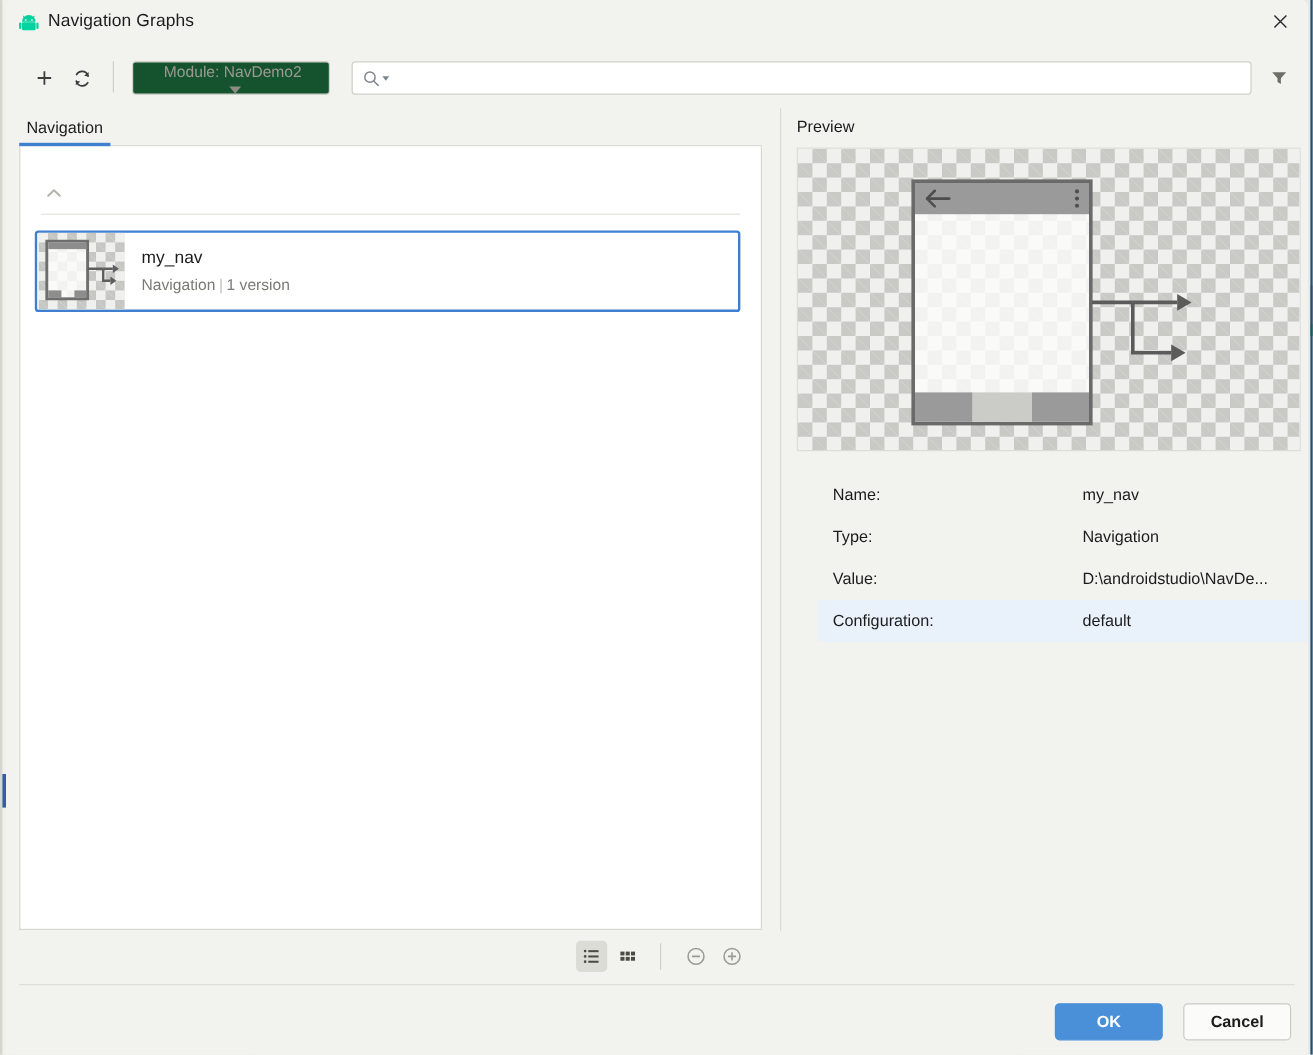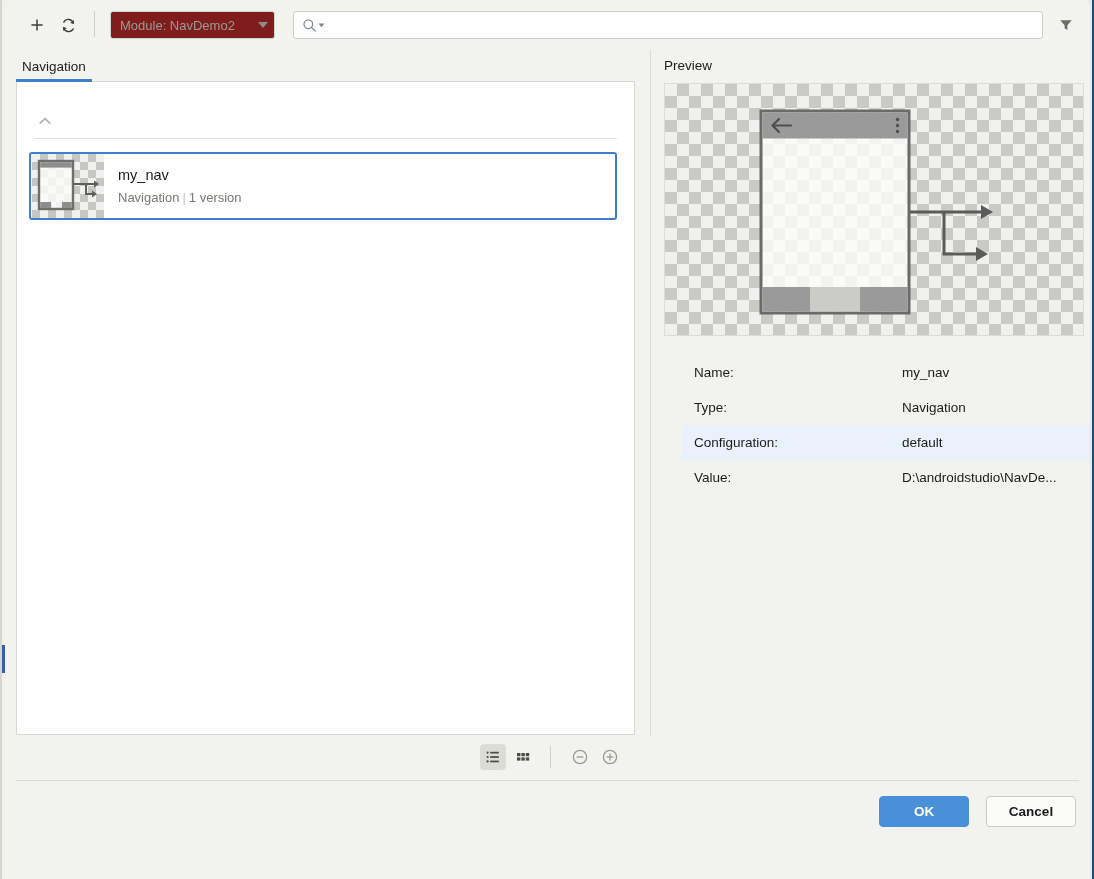--- a/index.html
+++ b/index.html
@@ -126,27 +126,28 @@
     left: 89px; top: 11px;
     width: 1px; height: 26px;
     background: #cfcfc9;
   }
   .module-combo {
     position: absolute;
     left: 105px; top: 11px;
     width: 165px; height: 28px;
     border: 1px solid #d3d3cd;
     border-radius: 3px;
-    background: #7f1d1d;
+    background: #14532d;
     box-sizing: border-box;
     display: flex;
     align-items: center;
     padding: 0 6px 0 9px;
     cursor: pointer;
     overflow: hidden;
+    flex-direction: column;
   }
   .module-combo .m-label {
     flex: 1;
     color: #9a9a94;
     font-size: 13px;
     white-space: nowrap;
     overflow: hidden;
   }
   .combo-arrow {
     width: 0; height: 0;
@@ -463,20 +464,46 @@
 
   <div class="bg-left-strip"></div>
   <div class="bg-left-edge"></div>
   <div class="bg-left-accent"></div>
   <div class="bg-right-pink"></div>
   <div class="bg-right-green"></div>
   <div class="bg-right-line"></div>
 
   <div class="dialog">
 
+    <div class="titlebar">
+      <div class="title-icon">
+        <svg width="18" height="18" viewBox="0 0 18 18">
+          <g fill="#00d3a0">
+            <rect x="3.3" y="7.6" width="11.4" height="6.6" rx="1.1"></rect>
+            <path d="M3.3 7.2a5.7 5.7 0 0 1 11.4 0z"></path>
+            <rect x="0.9" y="7.8" width="1.8" height="5.4" rx="0.9"></rect>
+            <rect x="15.3" y="7.8" width="1.8" height="5.4" rx="0.9"></rect>
+          </g>
+          <g stroke="#00d3a0" stroke-width="0.9" stroke-linecap="round">
+            <line x1="4.6" y1="2.6" x2="5.9" y2="4.6"></line>
+            <line x1="13.4" y1="2.6" x2="12.1" y2="4.6"></line>
+          </g>
+          <g fill="#f2f2ee">
+            <circle cx="6.4" cy="5.6" r="0.72"></circle>
+            <circle cx="11.6" cy="5.6" r="0.72"></circle>
+          </g>
+        </svg>
+      </div>
+      <div class="title-text">Navigation Graphs</div>
+      <div class="close-btn">
+        <svg width="14" height="14" viewBox="0 0 14 14">
+          <path d="M2 2 L12 12 M12 2 L2 12" stroke="#2b2b2b" stroke-width="1.2" fill="none"></path>
+        </svg>
+      </div>
+    </div>
 
     <div class="toolbar">
       <div class="tb-btn tb-add">
         <svg width="16" height="16" viewBox="0 0 16 16">
           <path d="M8 2.4 V13.6 M2.4 8 H13.6" stroke="#3c3c3c" stroke-width="1.5" fill="none"></path>
         </svg>
       </div>
       <div class="tb-btn tb-refresh">
         <svg width="17" height="17" viewBox="0 0 17 17">
           <path d="M13.4 6.4 A5.2 5.2 0 0 0 3.8 5.1" stroke="#3c3c3c" stroke-width="1.4" fill="none" stroke-linecap="round"></path>
@@ -640,27 +667,27 @@
 
         <div class="props">
           <div class="prop-row">
             <div class="prop-key">Name:</div>
             <div class="prop-val">my_nav</div>
           </div>
           <div class="prop-row">
             <div class="prop-key">Type:</div>
             <div class="prop-val">Navigation</div>
           </div>
+          <div class="prop-row">
+            <div class="prop-key">Value:</div>
+            <div class="prop-val">D:\androidstudio\NavDe...</div>
+          </div>
           <div class="prop-row highlight">
             <div class="prop-key">Configuration:</div>
             <div class="prop-val">default</div>
-          </div>
-          <div class="prop-row">
-            <div class="prop-key">Value:</div>
-            <div class="prop-val">D:\androidstudio\NavDe...</div>
           </div>
         </div>
       </div>
     </div>
 
     <div class="footer">
       <div class="footer-rule"></div>
       <div class="btn btn-ok">OK</div>
       <div class="btn btn-cancel">Cancel</div>
     </div>

